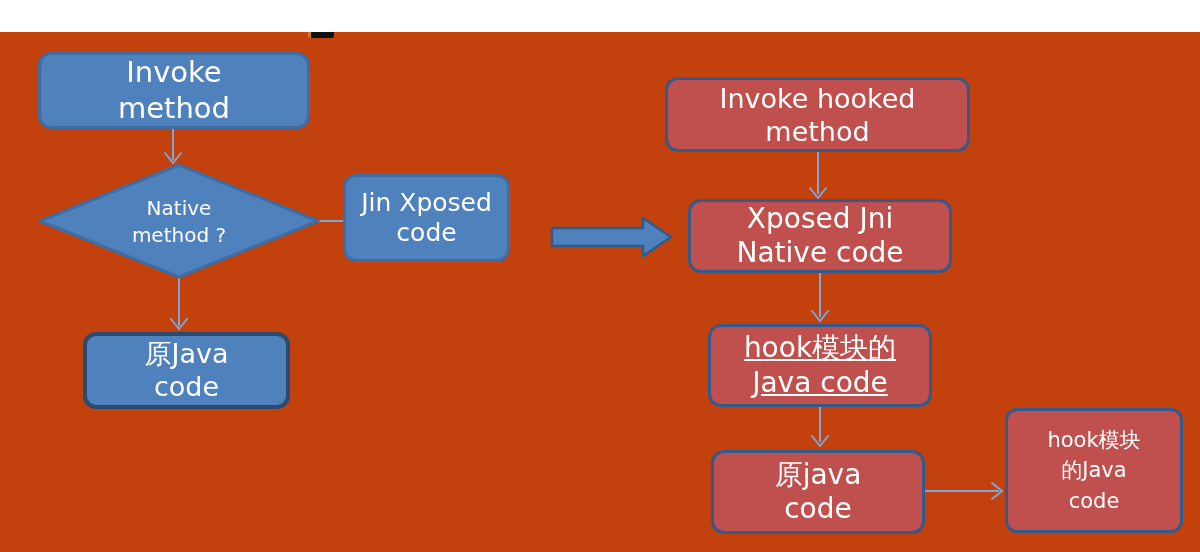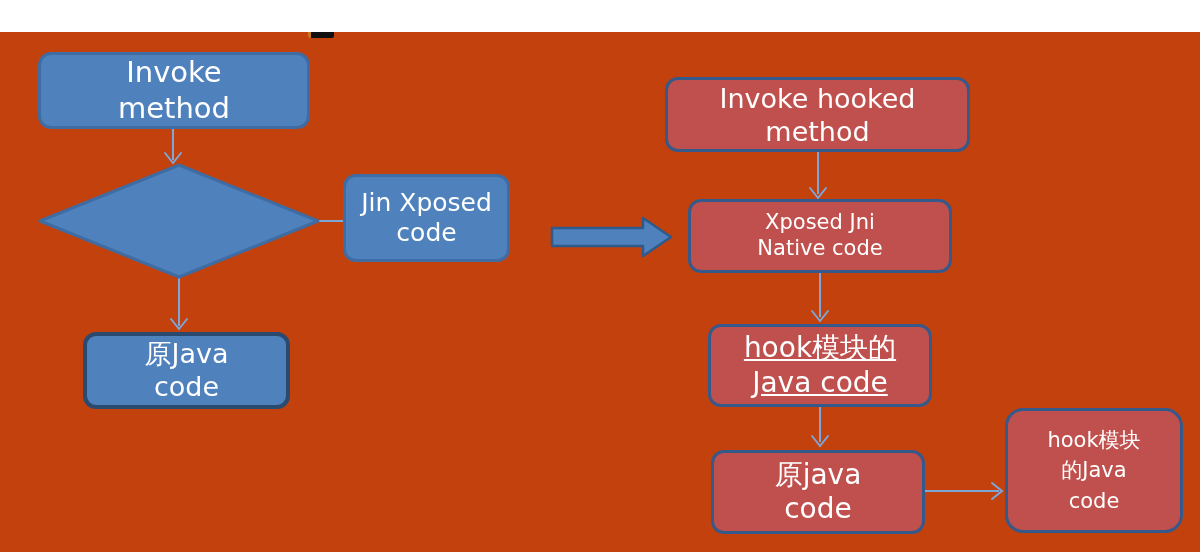--- a/index.html
+++ b/index.html
@@ -93,24 +93,24 @@
     height: 6px;
     background: linear-gradient(90deg, #c87a20 0 3px, #101010 3px);
     border-bottom-left-radius: 3px;
     border-bottom-right-radius: 2px;
   }
 
   #node-invoke-method        { left: 38px;   top: 20px;  width: 272px; height: 77px;  font-size: 29px; }
   #node-jin-native-code      { left: 343px;  top: 142px; width: 167px; height: 88px;  font-size: 25px; }
   #node-original-java-left   { left: 83px;   top: 300px; width: 207px; height: 77px;  font-size: 27px; }
   #node-invoke-hooked        { left: 665px;  top: 45px;  width: 305px; height: 75px;  font-size: 27px; align-items: flex-end; }
-  #node-xposed-jni           { left: 688px;  top: 167px; width: 264px; height: 74px;  font-size: 21px; }
+  #node-xposed-jni           { left: 688px;  top: 167px; width: 264px; height: 74px;  font-size: 28px; }
   #node-hook-module-java     { left: 708px;  top: 292px; width: 224px; height: 83px;  font-size: 28px; text-decoration: underline; }
   #node-original-java-right  { left: 711px;  top: 418px; width: 214px; height: 84px;  font-size: 28px; }
-  #node-hook-module-side     { left: 1005px; top: 376px; width: 178px; height: 125px; font-size: 21px; line-height: 1.45; border-radius: 18px; }
+  #node-hook-module-side     { left: 1005px; top: 376px; width: 178px; height: 125px; font-size: 21px; line-height: 1.45; border-radius: 12px; }
 </style>
 </head>
 <body>
 
 <div class="canvas">
 
   <svg class="overlay" viewBox="0 0 1200 552" xmlns="http://www.w3.org/2000/svg">
 
     <line class="connector" x1="173" y1="97" x2="173" y2="128"></line>
     <polyline class="arrowhead" points="165,121 173,131 181,121"></polyline>
@@ -131,20 +131,22 @@
     <line class="connector" x1="925" y1="459" x2="999" y2="459"></line>
     <polyline class="arrowhead" points="992,451 1002,459 992,467"></polyline>
   </svg>
 
   <div class="title-fragment"></div>
 
   <div class="box blue" id="node-invoke-method">
     <span>Invoke
 method</span>
   </div>
+  <div class="diamond-label">Native
+method ?</div>
   <div class="box blue" id="node-jin-native-code">
     <span>Jin Xposed
 code</span>
   </div>
   <div class="box blue-dark-border" id="node-original-java-left">
     <span>原Java
 code</span>
   </div>
 
   <div class="box red" id="node-invoke-hooked">

